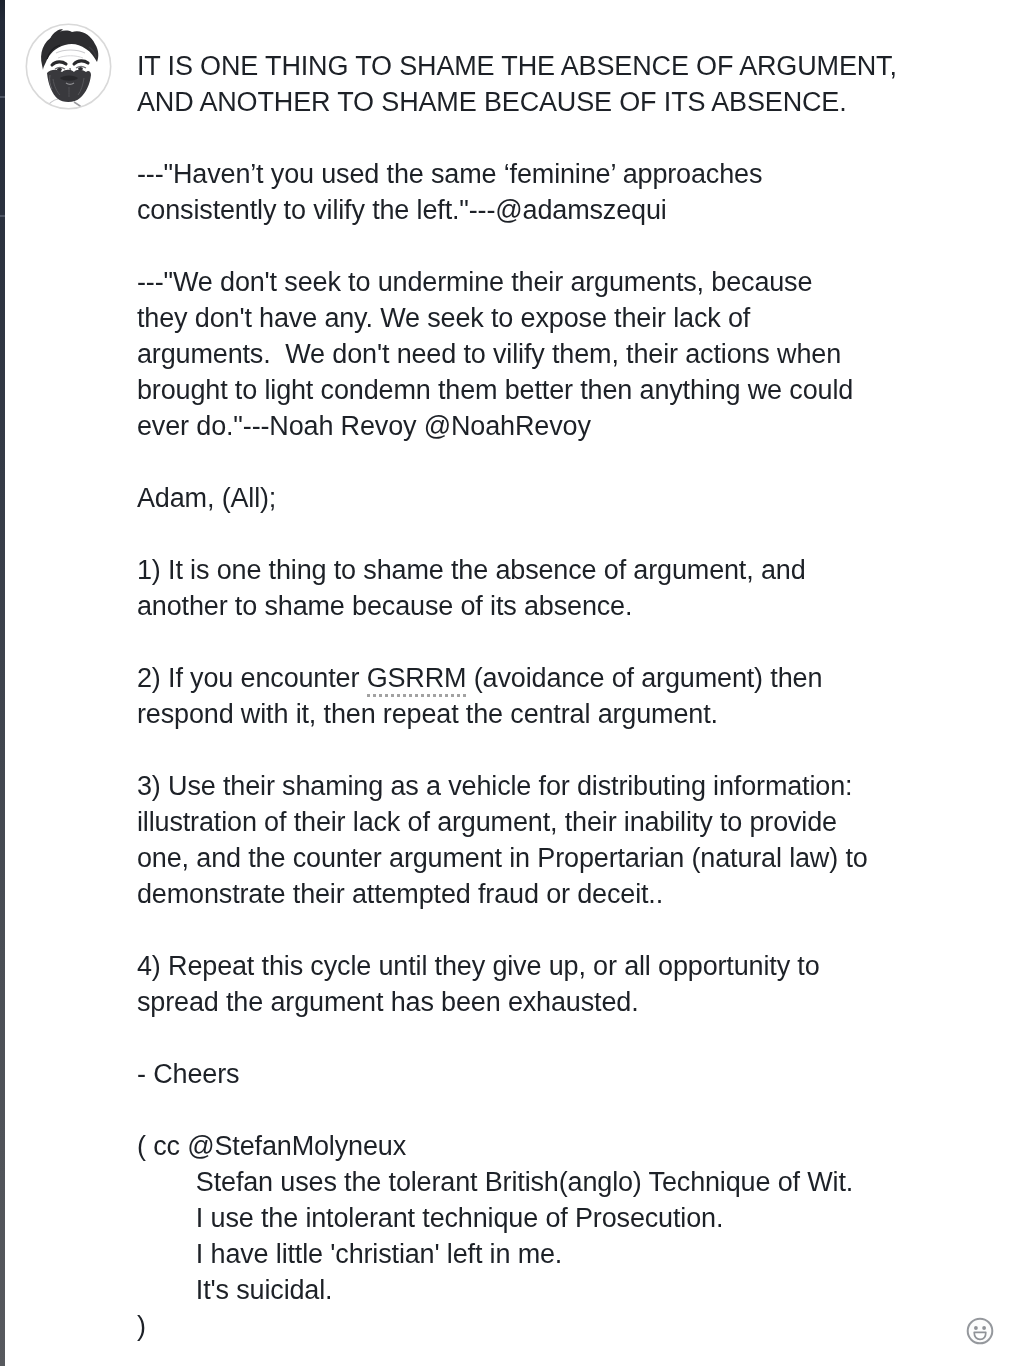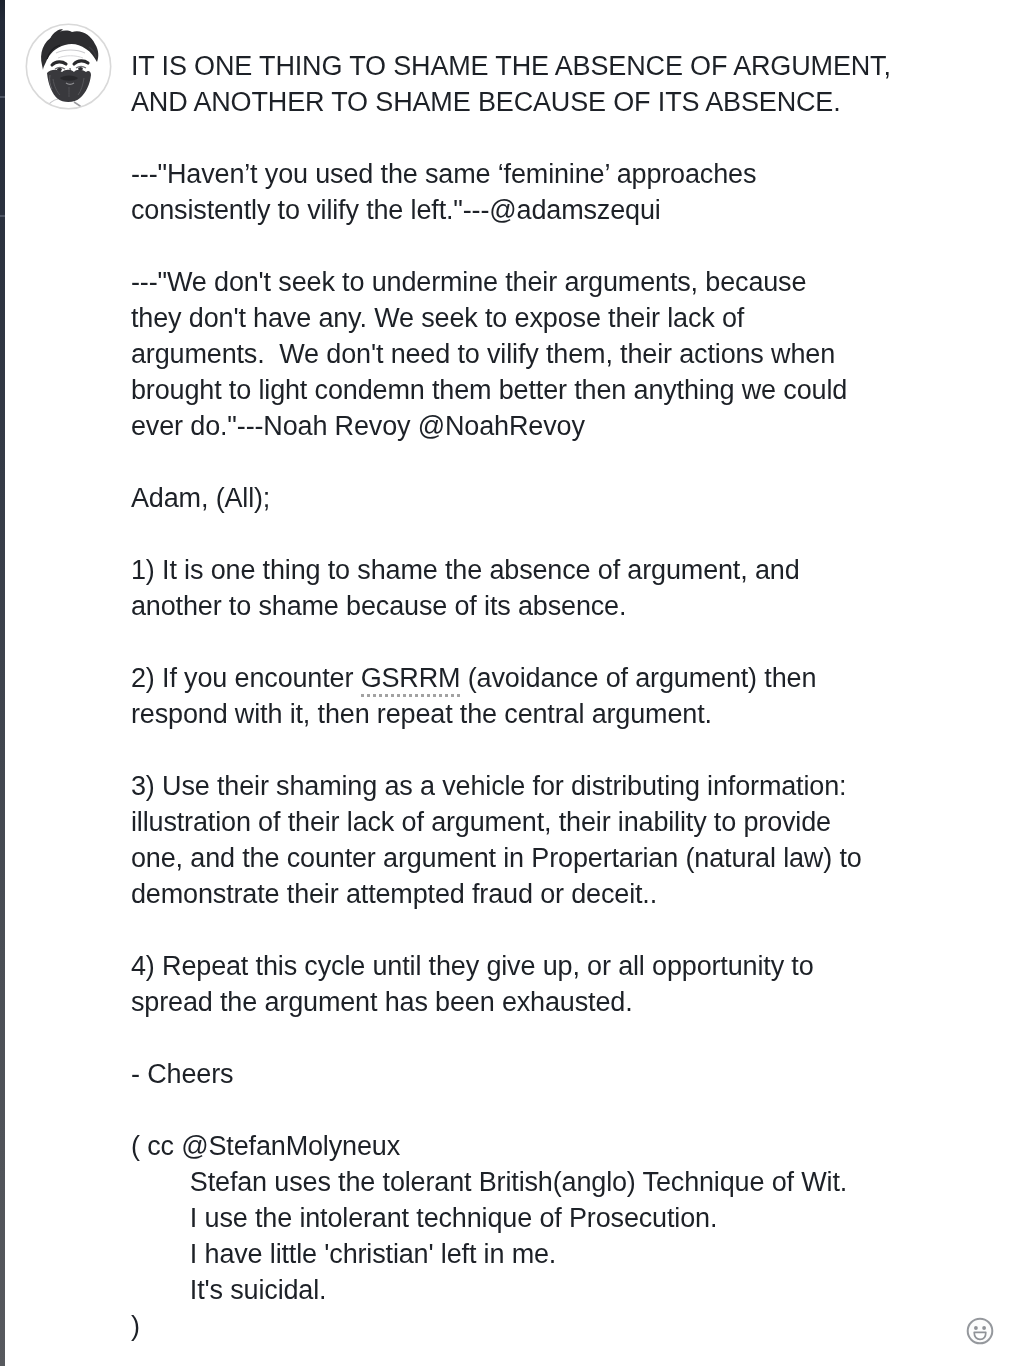--- a/index.html
+++ b/index.html
@@ -21,21 +21,21 @@
   .edge-strip .sep.s1 { top: 96px; }
   .edge-strip .sep.s2 { top: 215px; }
 
   .avatar {
     position: absolute; left: 25px; top: 23px;
     width: 87px; height: 87px; border-radius: 50%;
     cursor: pointer;
   }
 
   .post-body {
-    position: absolute; left: 131px; top: 48px;
+    position: absolute; left: 137px; top: 48px;
     font-size: 27px; line-height: 36px;
     letter-spacing: -0.15px;
     color: #1d2127;
     white-space: pre;
   }
 
   .spellcheck {
     border-bottom: 3px dotted #a2a2a2;
     padding-bottom: 1px;
   }

